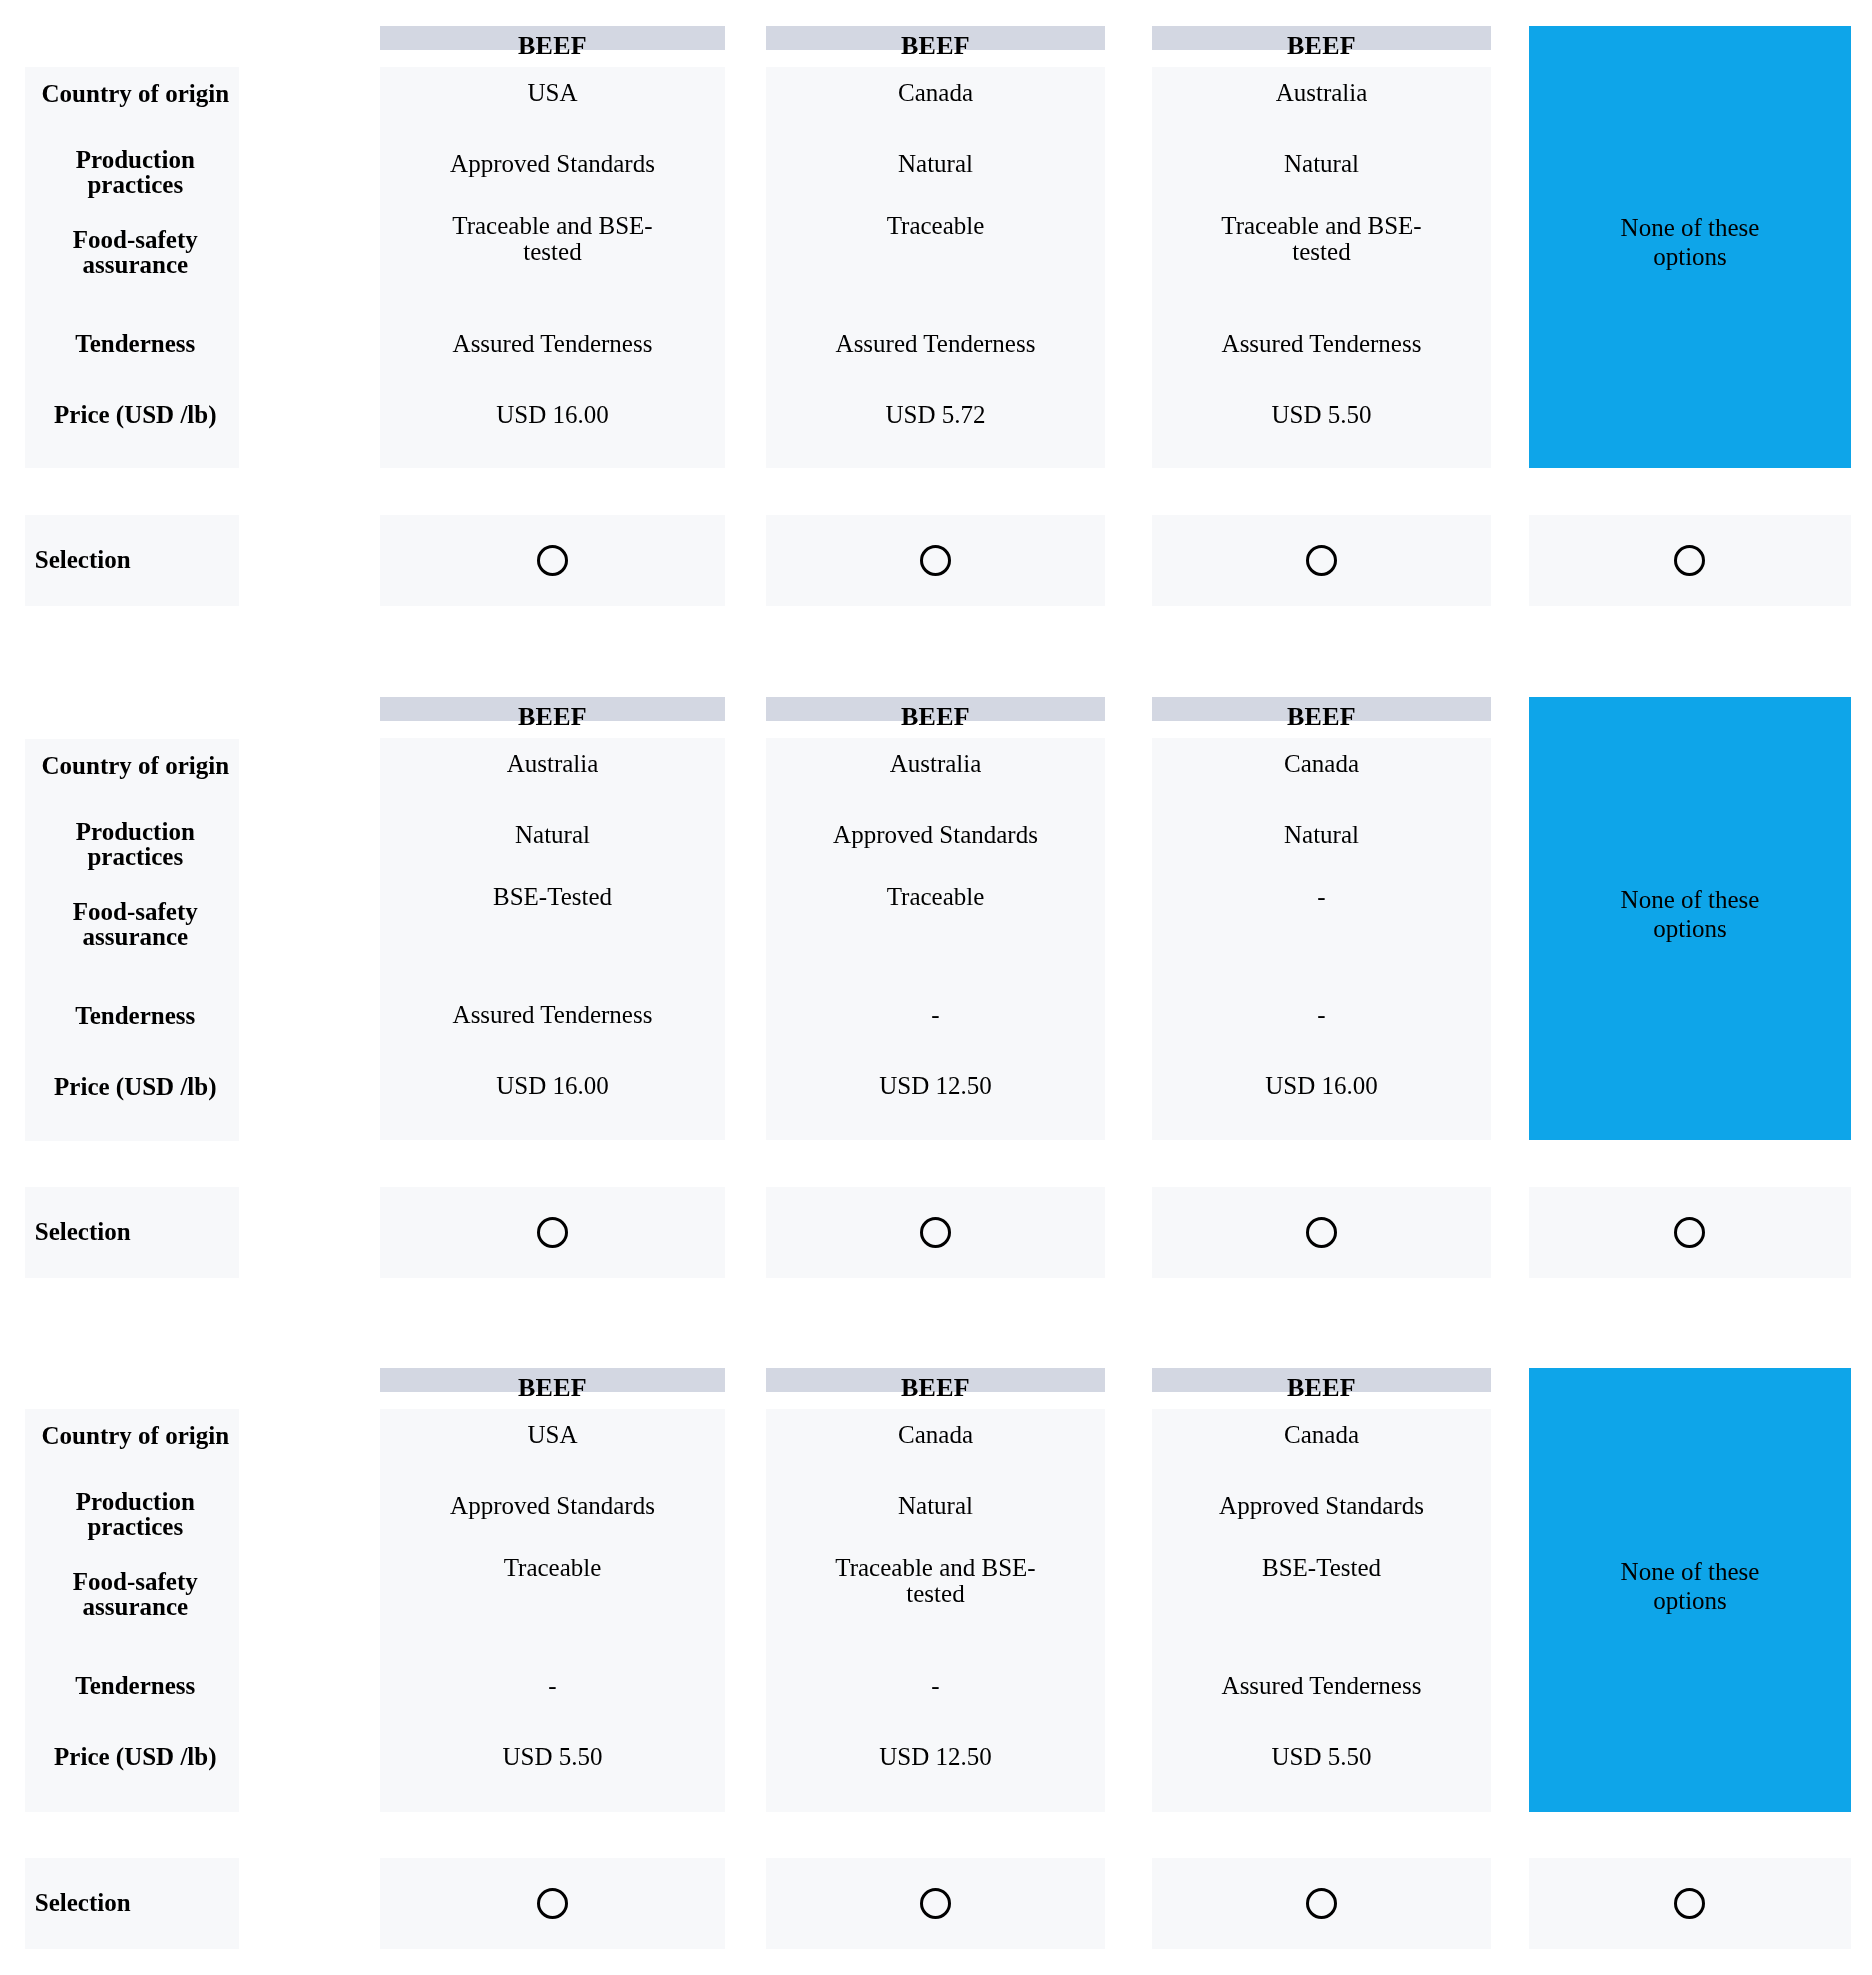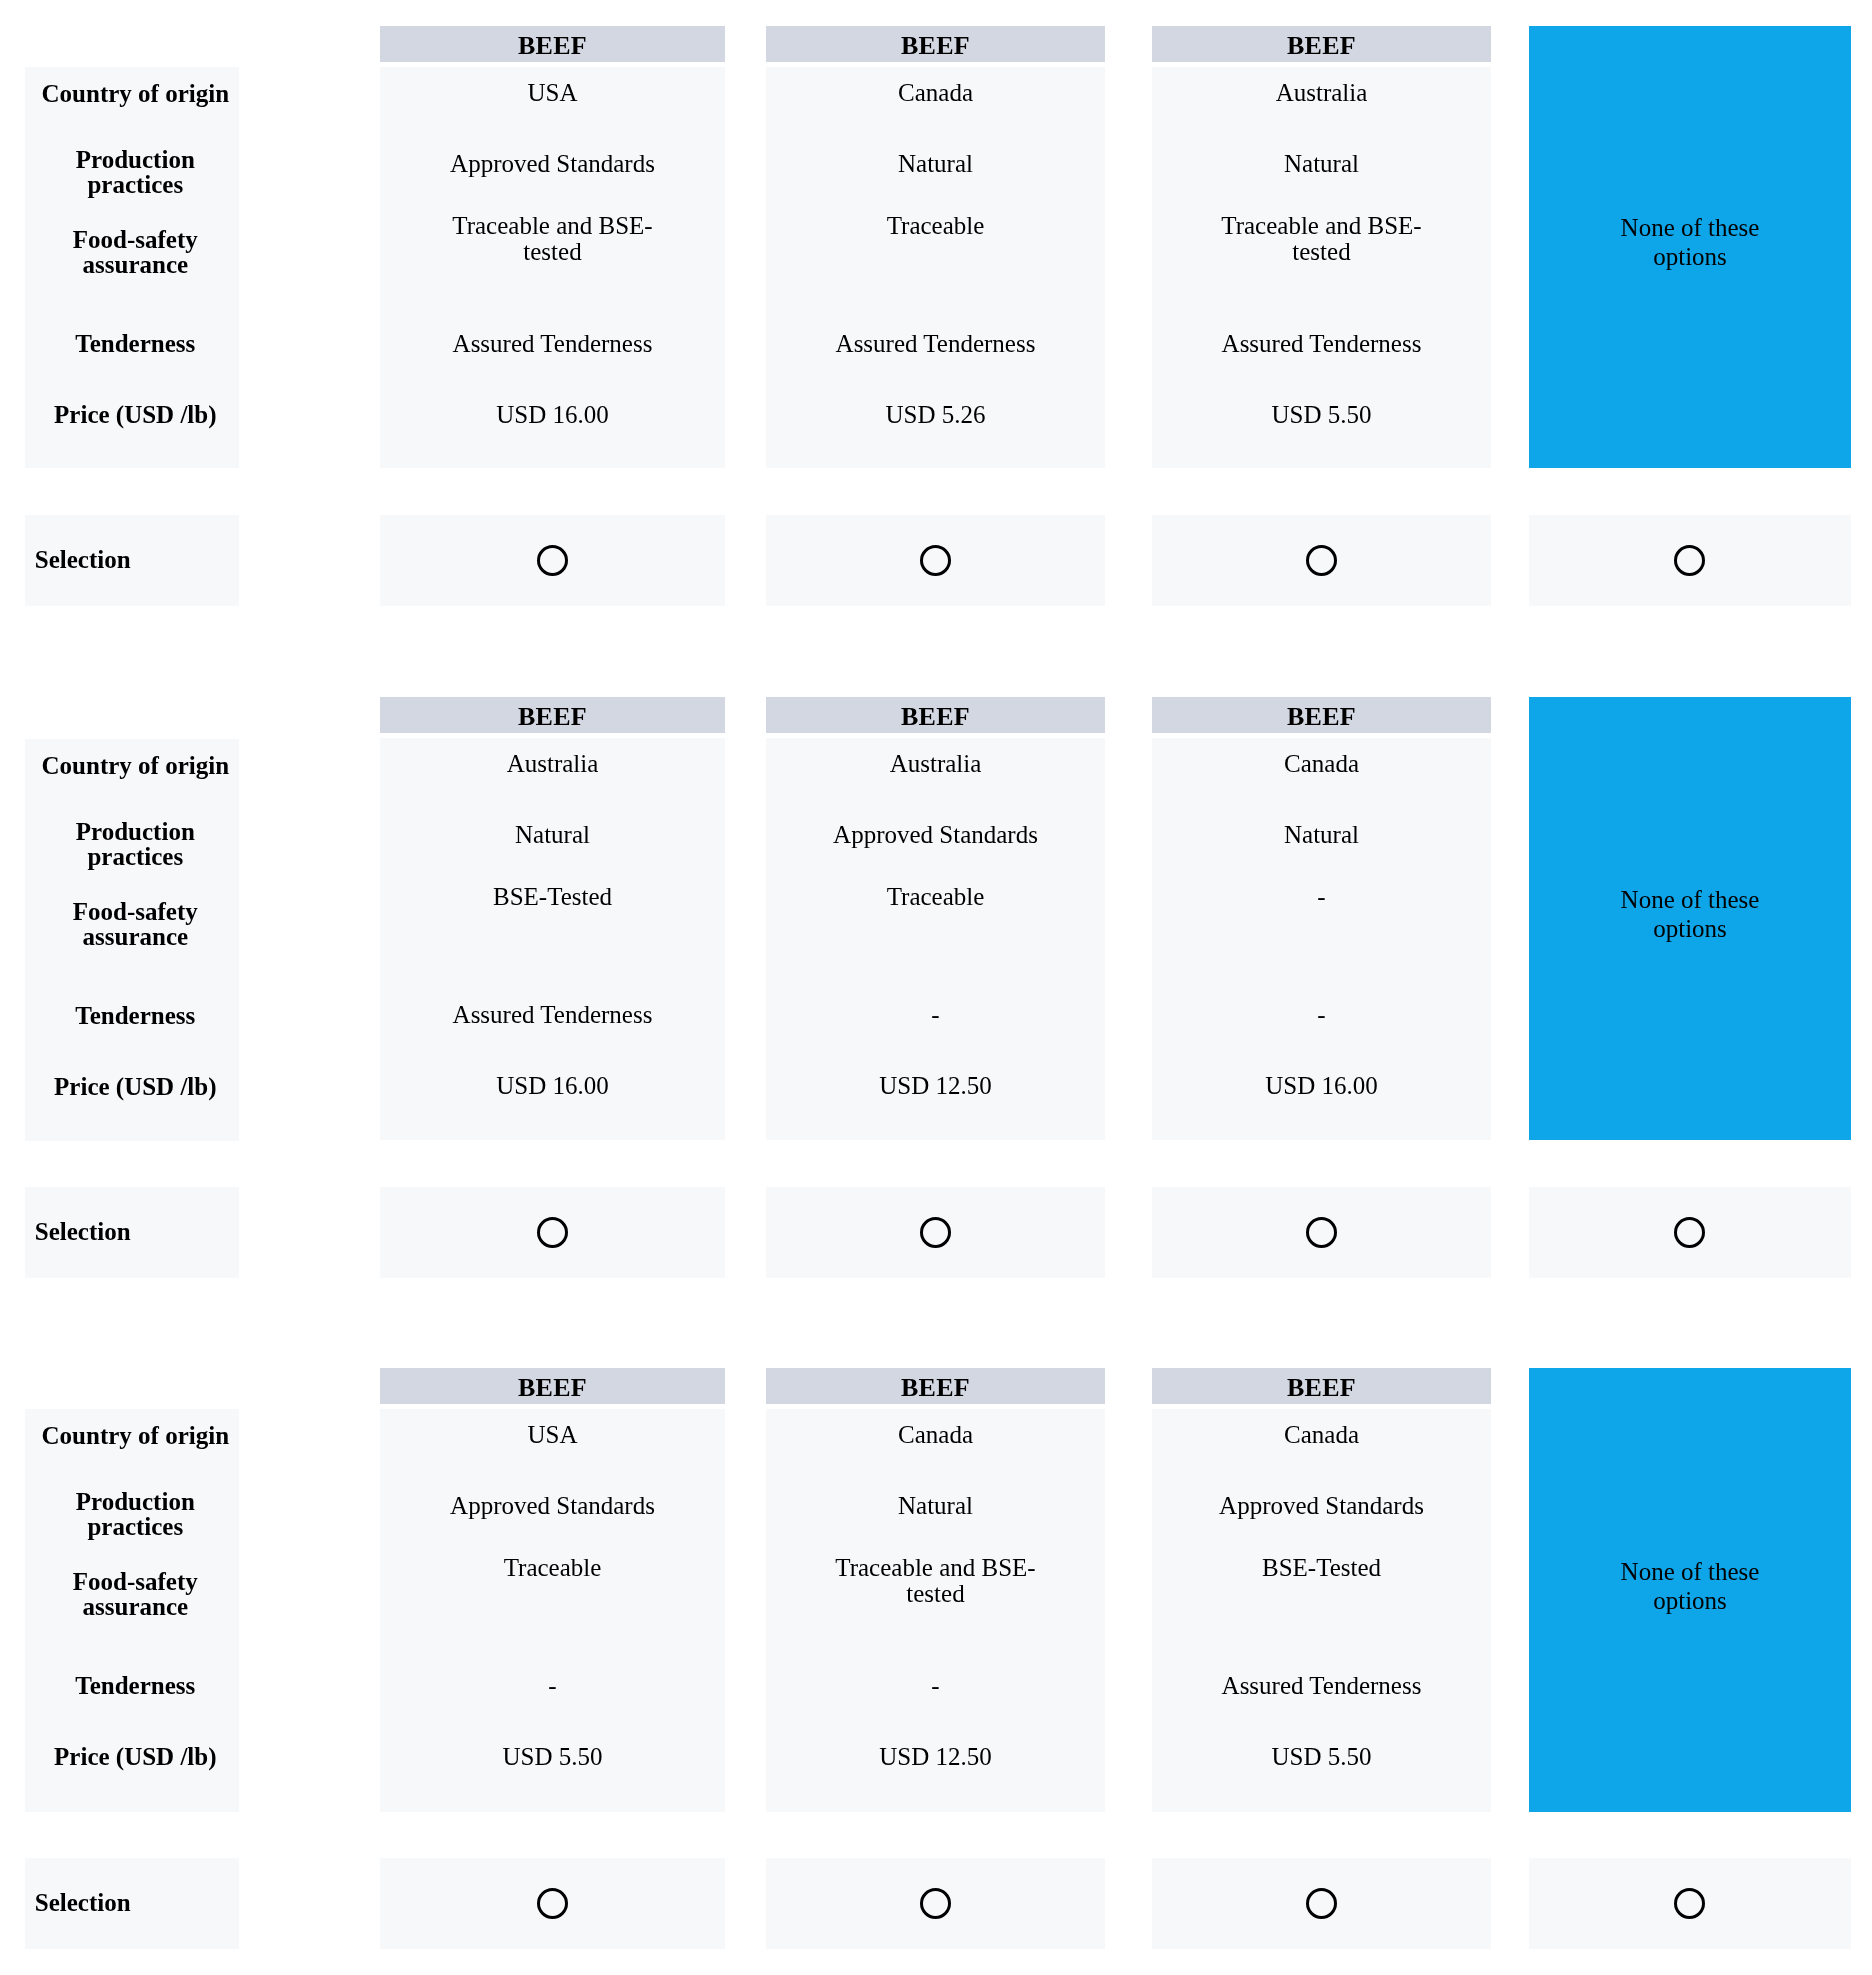--- a/index.html
+++ b/index.html
@@ -47,21 +47,21 @@
   
   .alt-col {
     position: absolute;
     box-sizing: border-box;
   }
   .alt-head {
     position: absolute;
     top: 0;
     left: 0;
     right: 0;
-    height: 36px;
+    height: 24px;
     background: #d3d7e2;
     font-weight: bold;
     font-size: 26px;
     line-height: 40px;
     text-align: center;
     letter-spacing: 0.3px;
   }
   .alt-body {
     position: absolute;
     left: 0;
@@ -176,21 +176,21 @@
           <div class="alt-cell" style="top: 84px;">
             <span class="ln">Natural</span>
           </div>
           <div class="alt-cell" style="top: 146px;">
             <span class="ln">Traceable</span>
           </div>
           <div class="alt-cell" style="top: 264px;">
             <span class="ln">Assured Tenderness</span>
           </div>
           <div class="alt-cell" style="top: 335px;">
-            <span class="ln">USD 5.26</span>
+            <span class="ln">USD 5.72</span>
           </div>
         </div>
       </div>
       <div class="alt-col" style="left: 1152px; width: 339px; top: 26px; height: 442px;">
         <div class="alt-head">BEEF</div>
         <div class="alt-body" style="top: 41px; height: 401px;">
           <div class="alt-cell" style="top: 13px;">
             <span class="ln">Australia</span>
           </div>
           <div class="alt-cell" style="top: 84px;">

